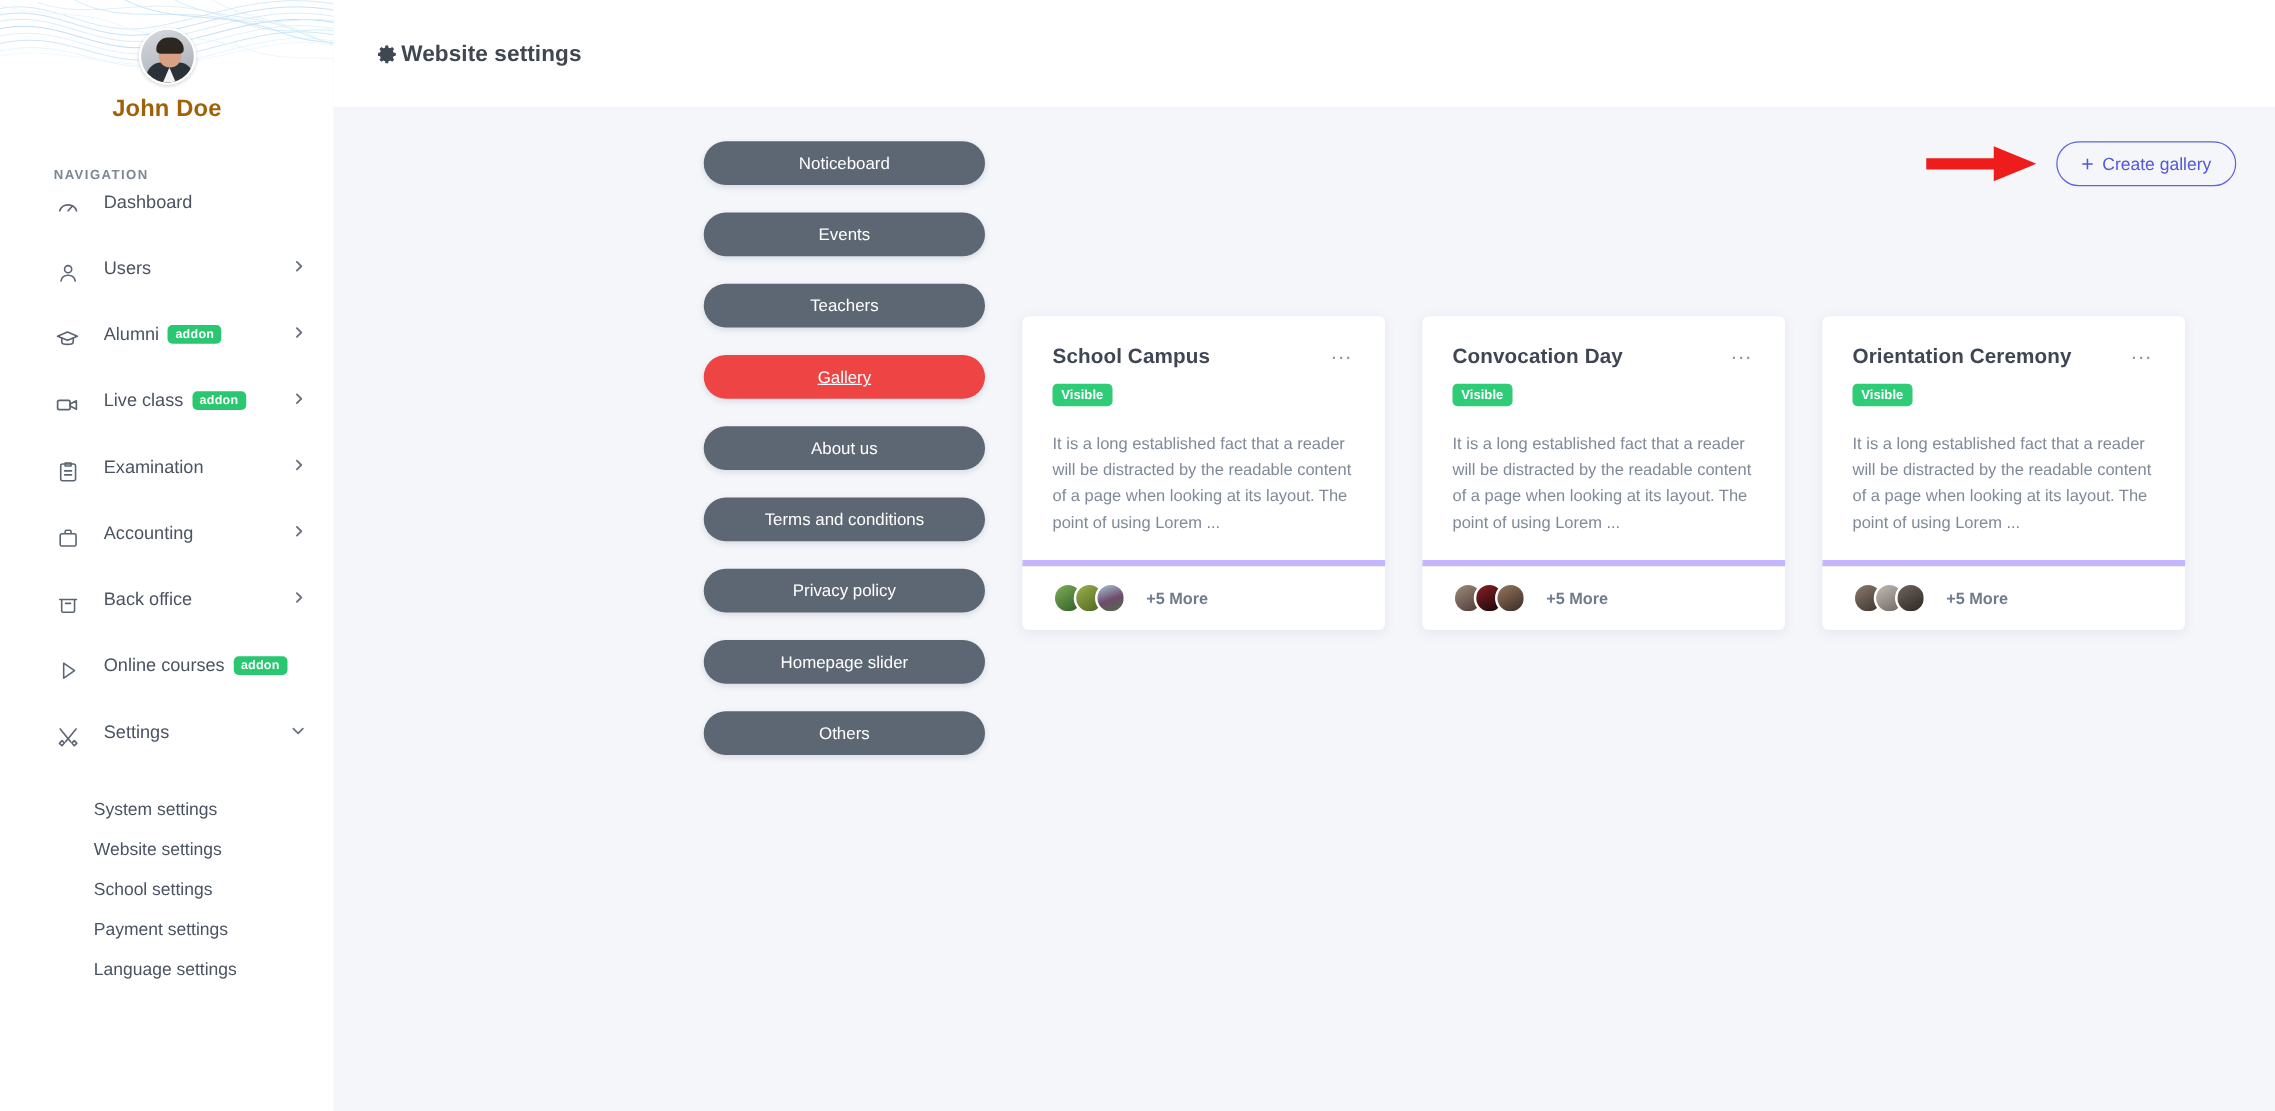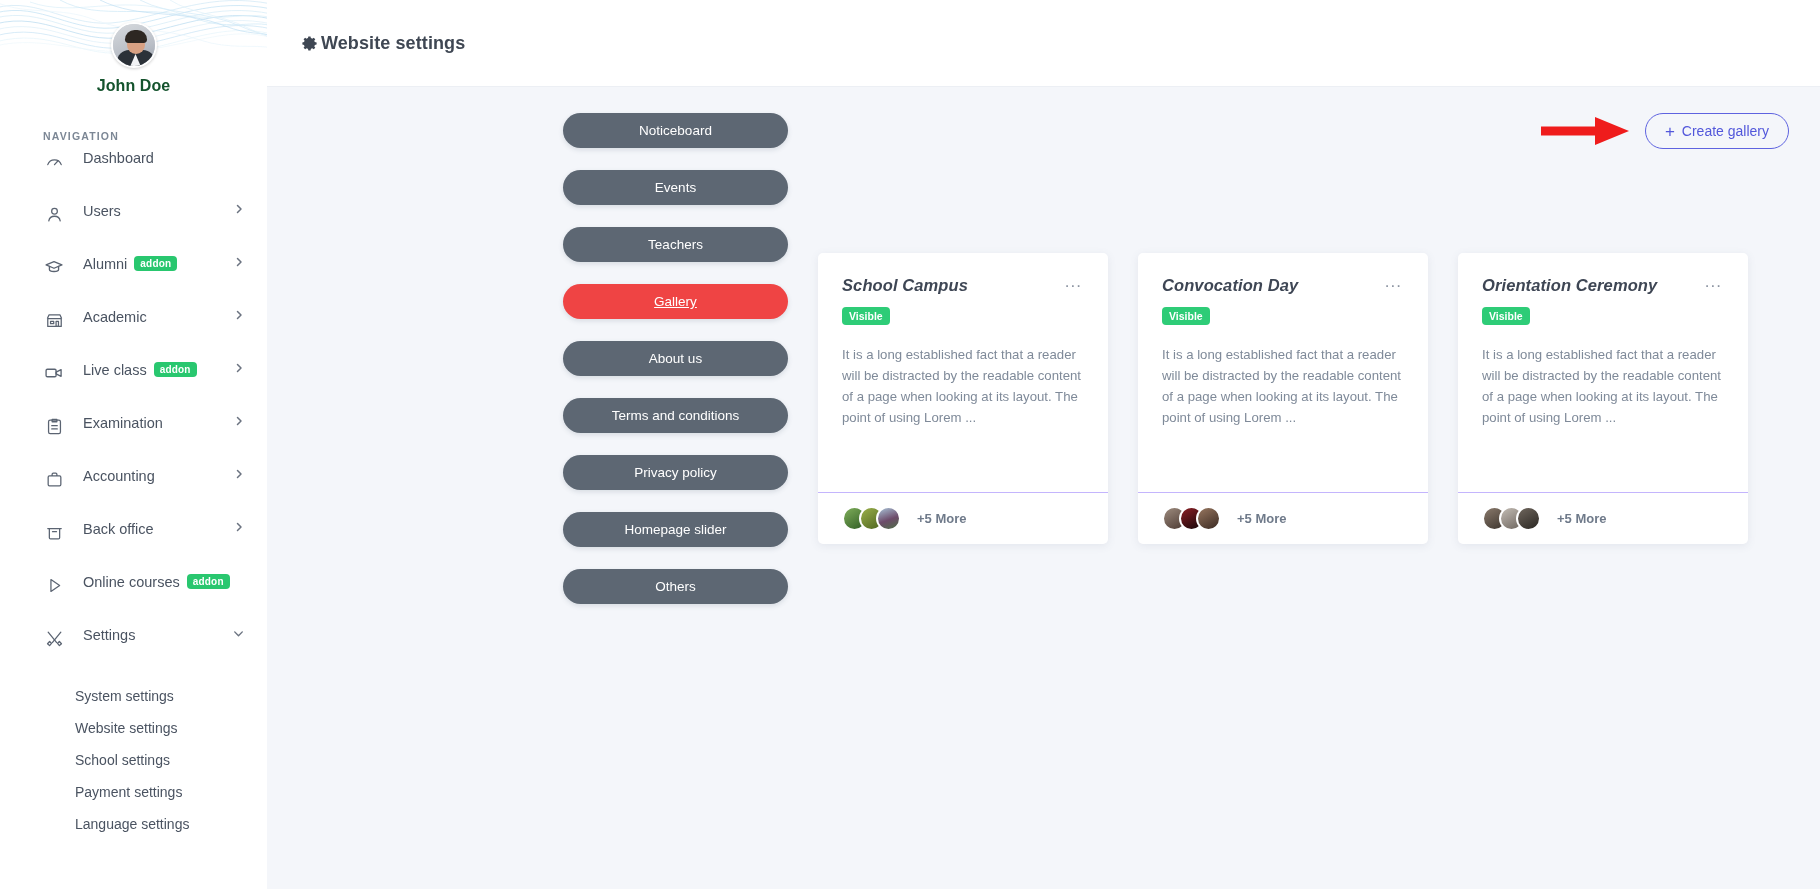--- a/index.html
+++ b/index.html
@@ -35,21 +35,21 @@
     overflow: hidden; position: relative;
     background: #c9ccd3;
     box-shadow: 0 1px 3px rgba(0,0,0,.18);
   }
   .avatar-big .a-bg { position:absolute; inset:0; background:linear-gradient(160deg,#d7dade 0%,#b9bec6 60%,#9aa1ab 100%); }
   .avatar-big .a-hair { position:absolute; left:12px; top:6px; width:22px; height:13px; border-radius:11px 11px 4px 4px; background:#2d2722; }
   .avatar-big .a-face { position:absolute; left:14px; top:12px; width:18px; height:18px; border-radius:50%; background:#d8a183; }
   .avatar-big .a-body { position:absolute; left:4px; bottom:-2px; width:38px; height:18px; border-radius:12px 12px 0 0; background:#2b3138; }
   .avatar-big .a-shirt { position:absolute; left:17px; bottom:-2px; width:12px; height:14px; background:#f2f3f5; clip-path: polygon(50% 0,100% 100%,0 100%); }
   .profile-name {
-    margin-top: 9px; font-size: 16px; font-weight: bold; color: #14532d;
+    margin-top: 9px; font-size: 19px; font-weight: bold; color: #a16207;
     letter-spacing: .1px;
   }
 
   .nav-label {
     margin: 35px 0 8px 43px;
     font-size: 10.5px; font-weight: bold; letter-spacing: 1.15px;
     color: #7c8795;
   }
   .nav-scroll { position: relative; z-index: 2; }
   .nav-item {
@@ -130,35 +130,35 @@
     position: absolute; left: 551px; top: 166px;
     display: flex; gap: 30px;
   }
   .card {
     width: 290px; background: #ffffff; border-radius: 5px;
     box-shadow: 0 2px 9px rgba(85,100,130,.10);
     display: flex; flex-direction: column;
   }
   .card-body { padding: 23px 24px 20px 24px; flex: 1 1 auto; }
   .card-head { display: flex; align-items: flex-start; justify-content: space-between; }
-  .card-title { font-size: 16.5px; font-weight: bold; color: #3e4654; letter-spacing: .1px; font-style: italic; }
+  .card-title { font-size: 16.5px; font-weight: bold; color: #3e4654; letter-spacing: .1px; }
   .dots { color: #8b93a1; font-size: 17px; line-height: 12px; cursor: pointer; letter-spacing: 1px; padding: 0 2px; }
   .badge {
     display: inline-block; margin-top: 12px;
     background: #2ecc77; color: #ffffff;
     font-size: 10.5px; font-weight: bold;
     padding: 3px 7px; border-radius: 4px;
   }
   .card-text {
     margin-top: 19px; font-size: 13.2px; line-height: 21px;
     color: #7f8a99;
   }
   .card-foot {
-    border-top: 1px solid #c4b5fd;
-    padding: 13px 24px; display: flex; align-items: center; margin-top: 44px;
+    border-top: 5px solid #c4b5fd;
+    padding: 13px 24px; display: flex; align-items: center;
   }
   .stack { display: flex; }
   .mini {
     width: 25px; height: 25px; border-radius: 50%;
     border: 2px solid #ffffff; margin-left: -8px;
     background-size: cover; background-position: center;
   }
   .mini:first-child { margin-left: 0; }
   .more-txt { margin-left: 16px; font-size: 13px; font-weight: bold; color: #6f7a8a; cursor: pointer; }
 </style>
@@ -235,36 +235,20 @@
             </svg>
         </span>
         <span class="nav-text"><span>Alumni</span><span class="addon">addon</span></span>
         <span class="chev">
           <svg width="12" height="12" viewBox="0 0 24 24" fill="none" stroke="currentColor" stroke-width="3" stroke-linecap="round" stroke-linejoin="round">
               <polyline points="9 5 16 12 9 19"></polyline>
             </svg>
         </span>
       </div>
 
-      <div class="nav-item">
-        <span class="nav-ico">
-          <svg width="19" height="19" viewBox="0 0 24 24" fill="none" stroke="currentColor" stroke-width="1.6" stroke-linejoin="round">
-              <path d="M3.5 9.5h17v10h-17z"></path>
-              <path d="M3 9.5L5 5h14l2 4.5"></path>
-              <path d="M7 13h4v3H7z"></path>
-              <path d="M14 13h3v6.5h-3z"></path>
-            </svg>
-        </span>
-        <span class="nav-text">Academic</span>
-        <span class="chev">
-          <svg width="12" height="12" viewBox="0 0 24 24" fill="none" stroke="currentColor" stroke-width="3" stroke-linecap="round" stroke-linejoin="round">
-              <polyline points="9 5 16 12 9 19"></polyline>
-            </svg>
-        </span>
-      </div>
 
       <div class="nav-item">
         <span class="nav-ico">
           <svg width="20" height="20" viewBox="0 0 24 24" fill="none" stroke="currentColor" stroke-width="1.6" stroke-linejoin="round">
               <rect x="2.5" y="7.5" width="12" height="9" rx="1.6"></rect>
               <path d="M14.5 11l6-3v8l-6-3z"></path>
             </svg>
         </span>
         <span class="nav-text"><span>Live class</span><span class="addon">addon</span></span>
         <span class="chev">

